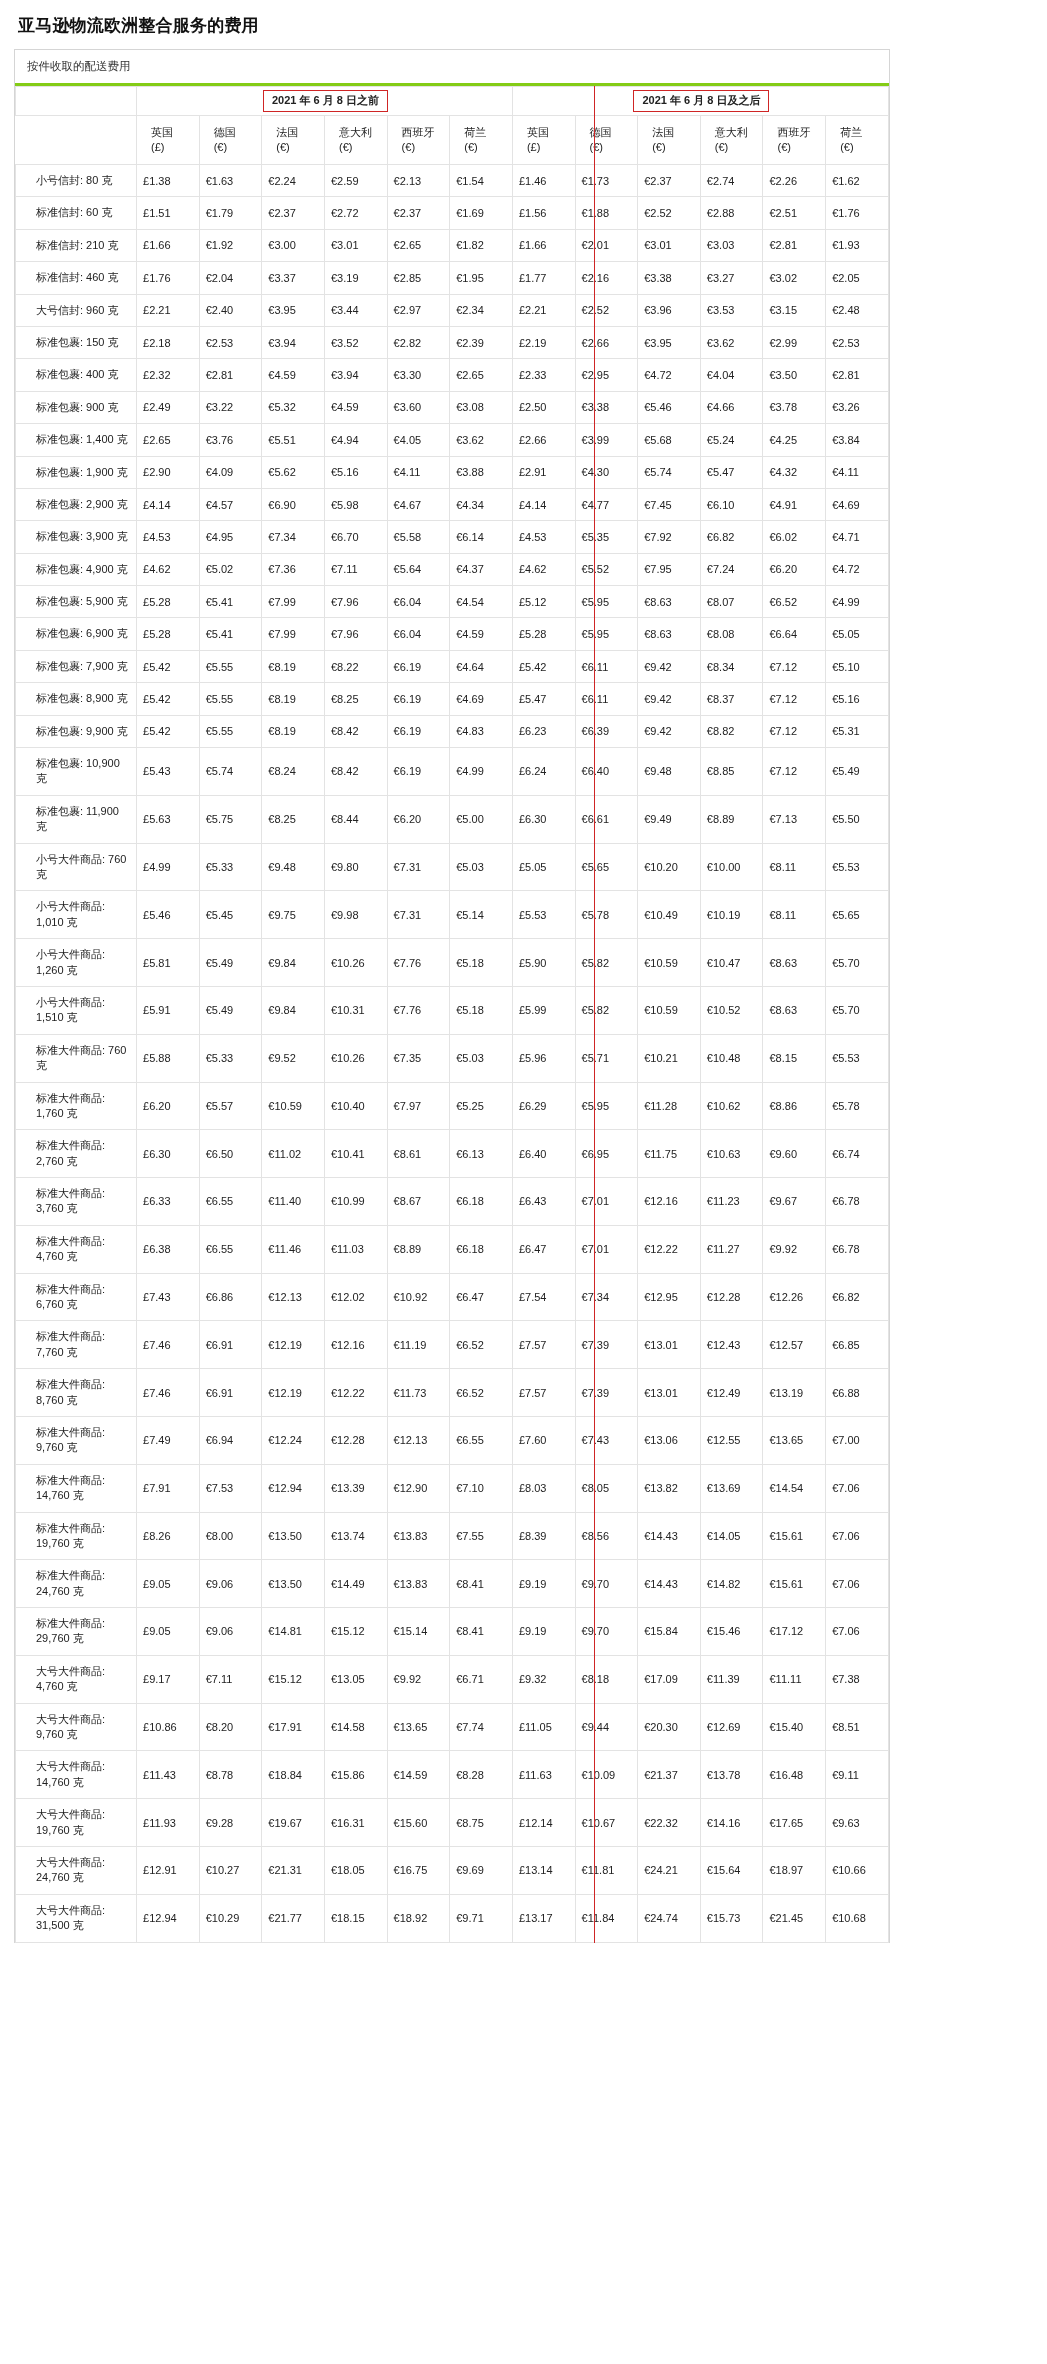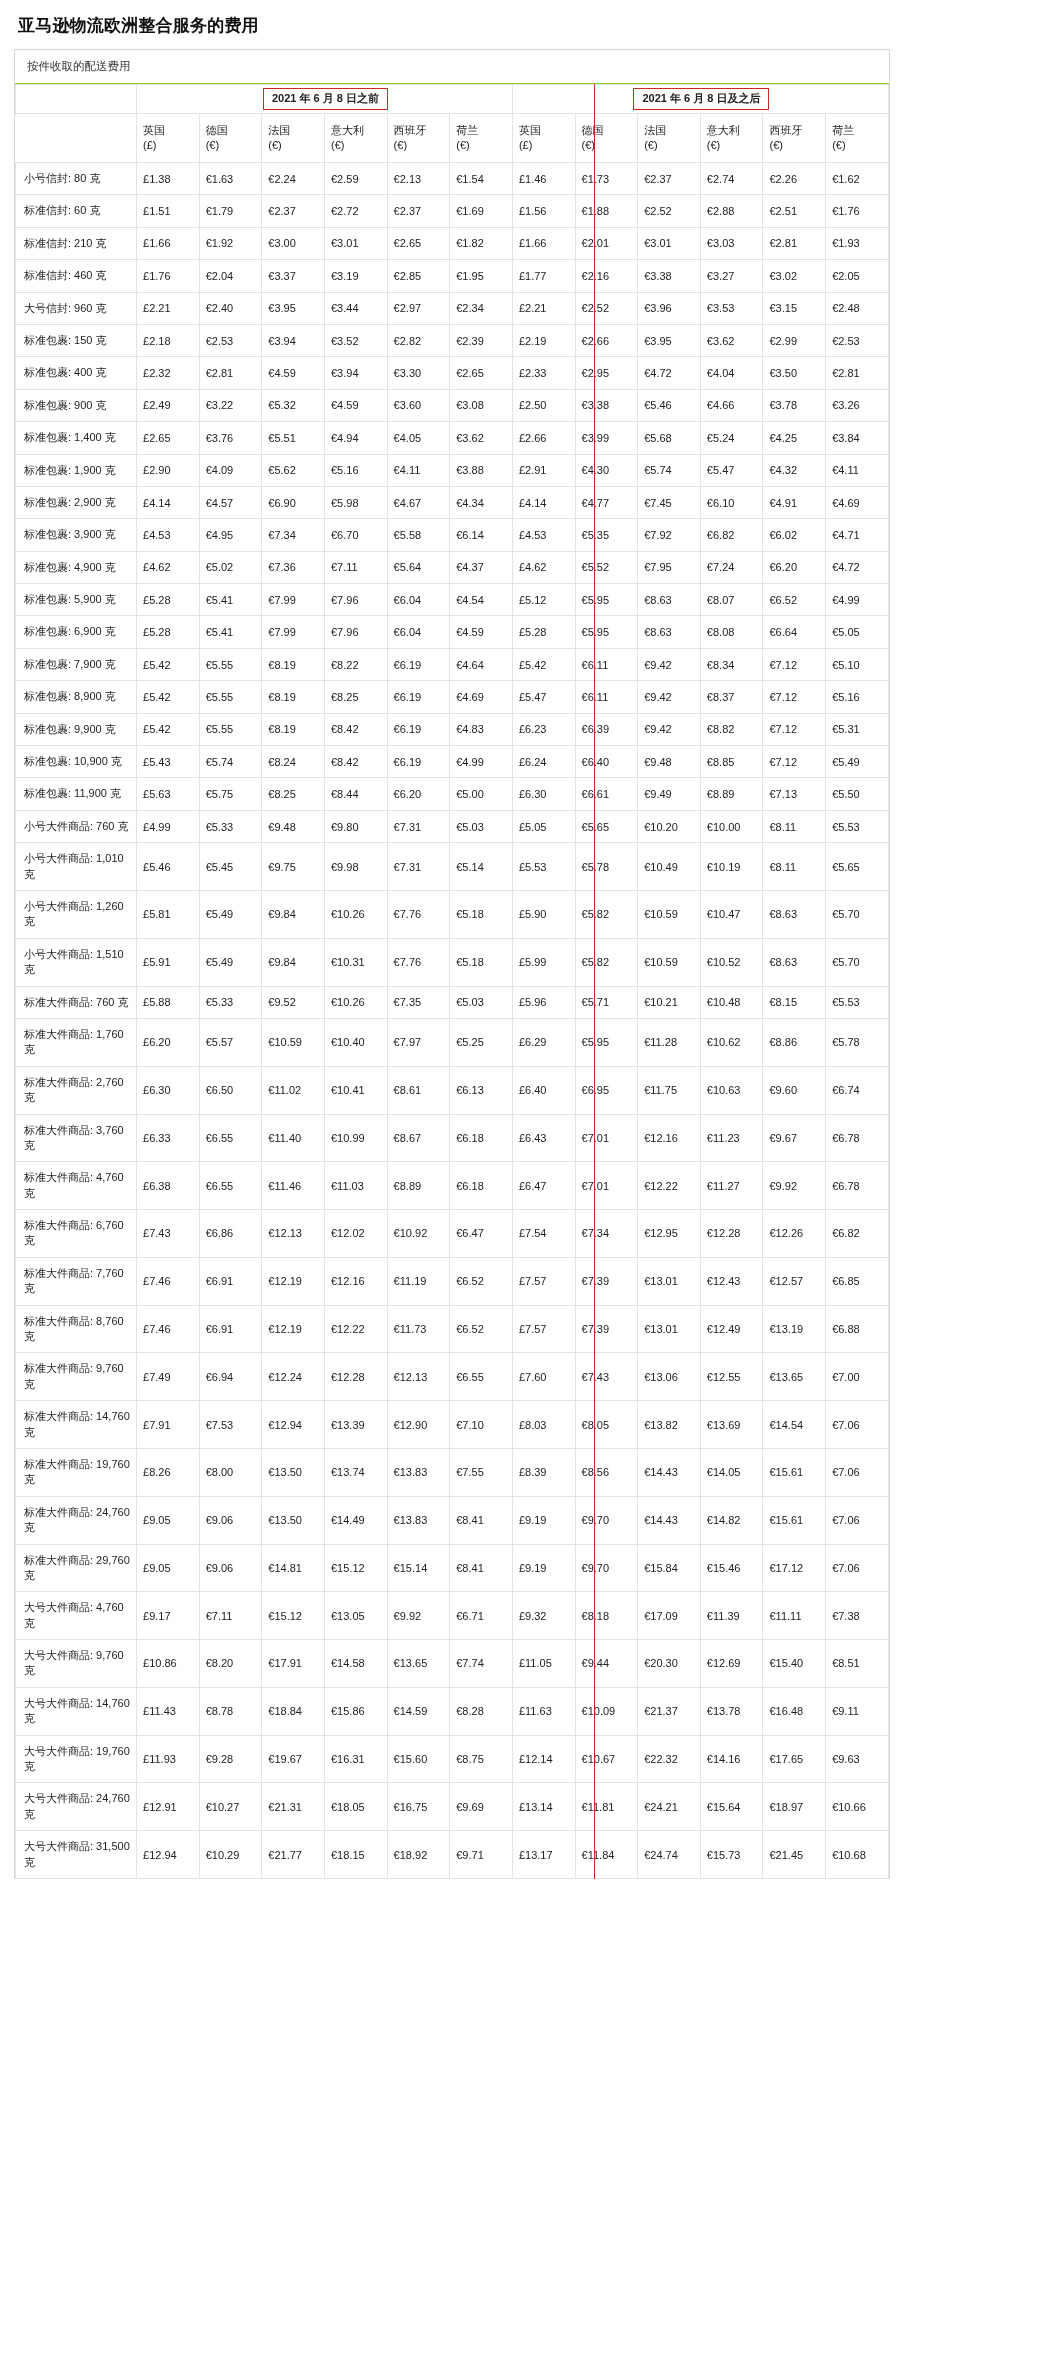--- a/index.html
+++ b/index.html
@@ -29,21 +29,21 @@
   .panel {
     border: 1px solid #d5d5d5;
     border-bottom: none;
     background: #ffffff;
     box-sizing: border-box;
   }
   .panel-header {
     font-size: 11.5px;
     color: #333333;
     padding: 9px 10px 9px 12px;
-    border-bottom: 1px solid #84cc16;
+    border-bottom: 3px solid #84cc16;
     background: #ffffff;
   }
   .table-wrap {
     position: relative;
   }
   table.fee-table {
     border-collapse: collapse;
     width: 100%;
     table-layout: fixed;
     font-size: 11px;
@@ -72,29 +72,29 @@
     white-space: nowrap;
     background: #ffffff;
     line-height: 1.1;
   }
   thead tr.headrow th {
     height: 40px;
     font-weight: normal;
     font-size: 11px;
     color: #222222;
     text-align: left;
-    padding: 4px 6px;
+    padding: 4px 14px;
     line-height: 1.35;
     background: #ffffff;
   }
   thead tr.headrow th.blank { border: none; }
   tbody td.label {
     font-size: 11px;
     color: #222222;
-    padding: 8px 6px 8px 8px;
+    padding: 8px 6px 8px 20px;
     line-height: 1.4;
     text-align: left;
   }
   tbody td.val {
     font-size: 11px;
     color: #222222;
     padding: 8px 6px;
     text-align: left;
     white-space: nowrap;
   }

